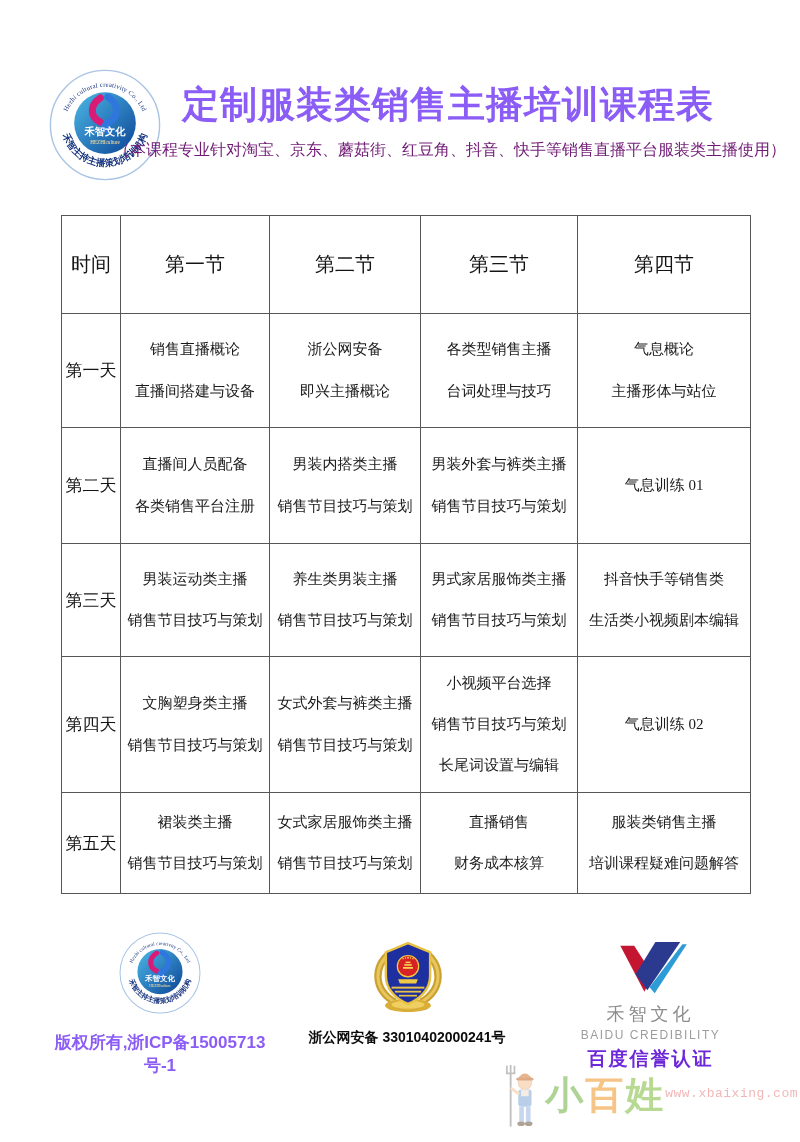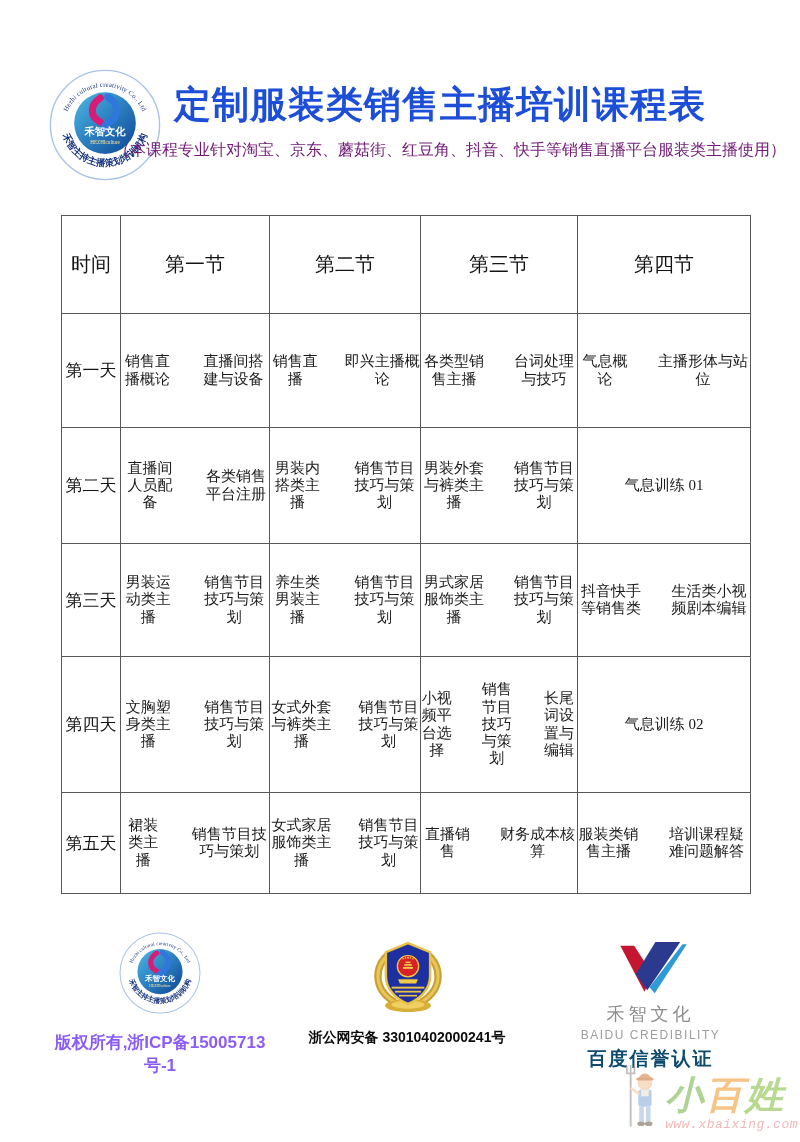--- a/index.html
+++ b/index.html
@@ -3,61 +3,61 @@
 <meta charset="utf-8">
 <style>
   html,body{margin:0;padding:0;background:#ffffff;}
   .page{
     position:relative;width:800px;height:1142px;background:#ffffff;overflow:hidden;
     font-family:"Liberation Serif","DejaVu Serif",serif;color:#1c1c1c;
   }
   
   .header-logo{position:absolute;left:49px;top:69px;width:112px;height:112px;}
   .page-title{
-    position:absolute;left:160px;top:80px;width:560px;text-align:center;
-    font-size:37px;font-weight:bold;letter-spacing:1px;color:#1d4ed8;
+    position:absolute;left:168px;top:80px;width:560px;text-align:center;
+    font-size:37px;font-weight:bold;letter-spacing:1px;color:#8b5cf6;
   }
   .page-subtitle{
     position:absolute;left:110px;top:140px;width:680px;text-align:center;
     font-size:16px;color:#701a75;
   }
   
   table.schedule{position:absolute;left:61px;top:215px;border-collapse:collapse;table-layout:fixed;}
   .schedule th,.schedule td{border:1px solid #575757;text-align:center;vertical-align:middle;padding:0;}
   .schedule th{font-size:20px;font-weight:normal;color:#141414;}
   .schedule td.day{font-size:17px;color:#141414;}
-  .lines{display:flex;justify-content:center;align-items:center;gap:24px;
+  .lines{display:flex;flex-direction:column;justify-content:center;align-items:center;gap:24px;
          font-size:15px;line-height:1.15;color:#1a1a1a;}
   
   .footer-logo{position:absolute;left:119px;top:932px;width:82px;height:82px;}
   .copyright{
     position:absolute;left:40px;top:1031px;width:240px;text-align:center;
     font-family:"Liberation Sans","DejaVu Sans",sans-serif;font-size:17px;font-weight:700;color:#8b5cf6;
   }
   .police-badge{position:absolute;left:367px;top:936px;width:82px;height:80px;}
   .police-text{
     position:absolute;left:287px;top:1029px;width:240px;text-align:center;
     font-family:"Liberation Sans","DejaVu Sans",sans-serif;font-size:14px;font-weight:700;color:#0c0c0c;
   }
   .baidu{
     position:absolute;left:573px;top:942px;width:155px;text-align:center;
     font-family:"Liberation Sans","DejaVu Sans",sans-serif;
   }
   .baidu svg{display:block;margin:0 auto;}
   .b-name{font-size:18px;color:#8c8c8c;letter-spacing:4px;margin-top:3px;}
   .b-en{font-size:12px;color:#9d9d9d;letter-spacing:1.5px;margin-top:2px;}
-  .b-cert{font-size:19px;font-weight:700;color:#0c4a6e;letter-spacing:2px;margin-top:4px;}
+  .b-cert{font-size:19px;font-weight:700;color:#6d28d9;letter-spacing:2px;margin-top:4px;}
   
   .watermark{position:absolute;right:2px;top:1063px;display:flex;gap:3px;opacity:.62;align-items:flex-start;}
-  .wm-textcol{display:flex;flex-direction:column;margin-top:12px;font-style:italic;}
+  .wm-textcol{display:flex;flex-direction:row;margin-top:12px;}
   .wm-chars{font-family:"Liberation Sans","DejaVu Sans",sans-serif;font-size:38px;font-weight:bold;line-height:1.08;letter-spacing:2px;}
   .wm-c0{color:#7db954;}
   .wm-c1{color:#f2a13f;}
   .wm-c2{color:#8cc24e;}
-  .wm-url{font-family:"Liberation Mono","DejaVu Sans Mono",monospace;font-size:13px;color:#e98b8b;letter-spacing:.5px;margin-top:1px;}
+  .wm-url{font-family:"Liberation Mono","DejaVu Sans Mono",monospace;font-size:13px;color:#e98b8b;letter-spacing:.5px;margin-top:11px;}
 </style>
 </head>
 <body>
 
 <div class="page">
 
   <svg class="header-logo" viewBox="0 0 120 120">
     <defs>
       <linearGradient id="hz-g1" x1="0" y1="0" x2="1" y2="1">
         <stop offset="0" stop-color="#4cb9e7"></stop>
@@ -104,21 +104,21 @@
     <tr style="height:114px">
       <td class="day">第一天</td>
       <td>
             <div class="lines">
               <div>销售直播概论</div>
               <div>直播间搭建与设备</div>
             </div>
           </td>
       <td>
             <div class="lines">
-              <div>销售直播</div>
+              <div>浙公网安备</div>
               <div>即兴主播概论</div>
             </div>
           </td>
       <td>
             <div class="lines">
               <div>各类型销售主播</div>
               <div>台词处理与技巧</div>
             </div>
           </td>
       <td>

